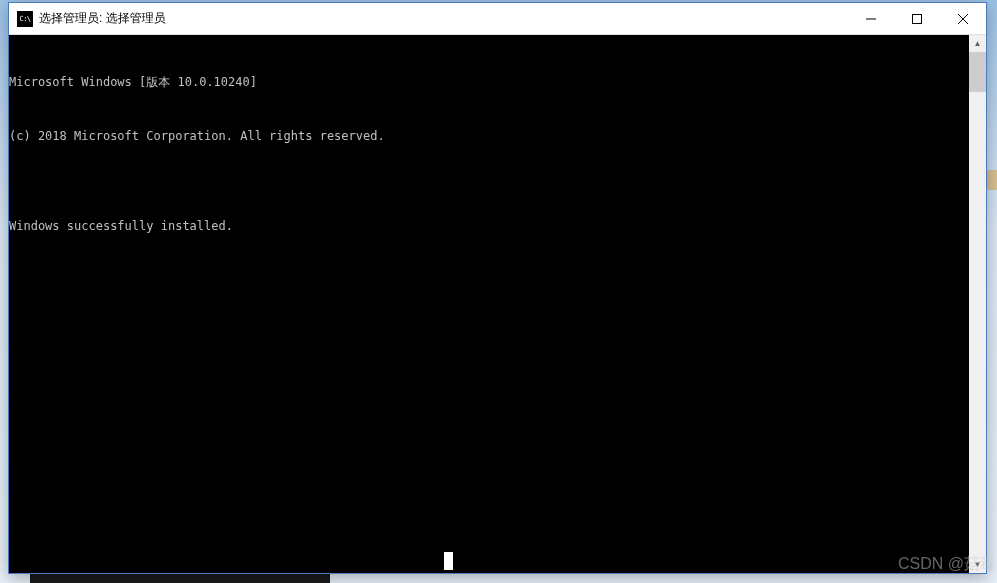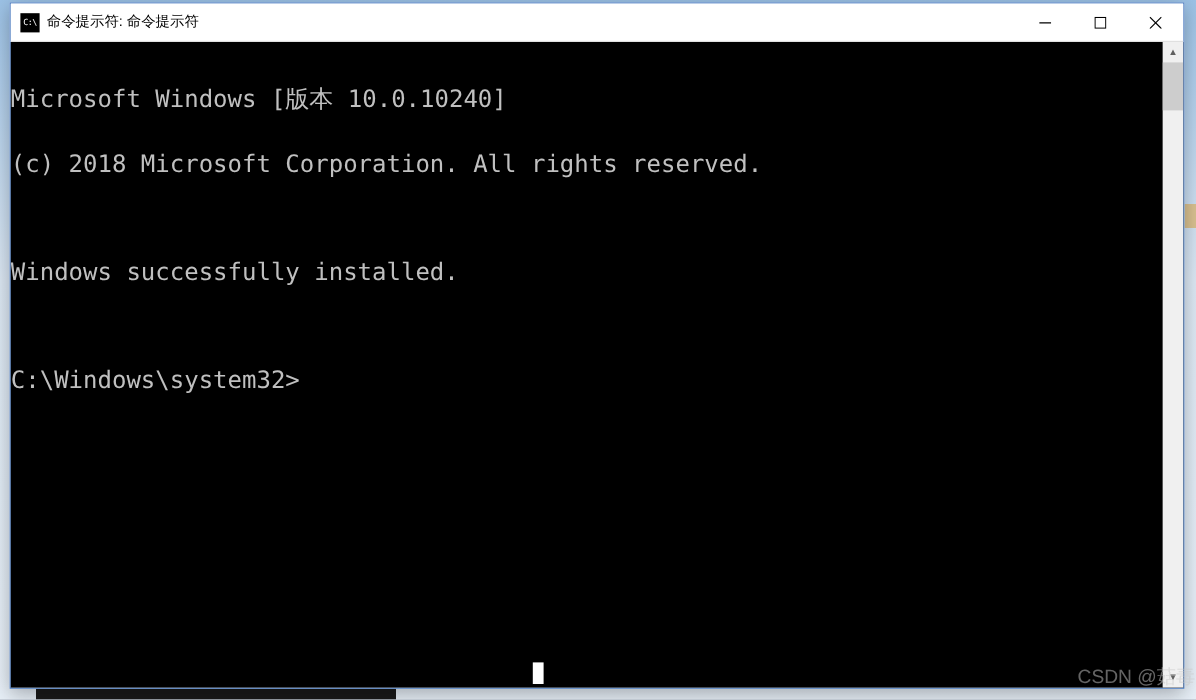--- a/index.html
+++ b/index.html
@@ -83,21 +83,21 @@
       flex: 1;
       background: #000000;
       position: relative;
       overflow: hidden;
       display: flex;
     }
     .console-content {
       flex: 1;
       padding: 2px 0 12px 0;
       font-family: "NSimSun", "SimSun", "Consolas", monospace;
-      font-size: 20px;
+      font-size: 12px;
       line-height: 18px;
       color: #c0c0c0;
       white-space: pre;
       overflow: hidden;
       position: relative;
     }
     .console-line {
       display: block;
     }
     .scrollbar-v {
@@ -172,21 +172,21 @@
 </head>
 <body>
 
 <div class="desktop-bg"></div>
 <div class="bg-taskbar"></div>
 <div class="bg-strip"></div>
 
 <div class="window">
   <div class="titlebar">
     <div class="titlebar-icon">C:\</div>
-    <div class="titlebar-title">命令提示符: 命令提示符</div>
+    <div class="titlebar-title">选择管理员: 选择管理员</div>
     <div class="titlebar-controls">
       <div class="titlebar-btn">
         <svg viewBox="0 0 10 10">
             <line x1="0" y1="5" x2="10" y2="5" stroke="#000" stroke-width="1"></line>
           </svg>
       </div>
       <div class="titlebar-btn">
         <svg viewBox="0 0 10 10">
             <rect x="0.5" y="0.5" width="9" height="9" fill="none" stroke="#000" stroke-width="1"></rect>
           </svg>
@@ -199,21 +199,20 @@
       </div>
     </div>
   </div>
   <div class="console-area">
     <div class="console-content">
       <span class="console-line">Microsoft Windows [版本 10.0.10240]</span>
       <span class="console-line">(c) 2018 Microsoft Corporation. All rights reserved.</span>
       <span class="console-line"></span>
       <span class="console-line">Windows successfully installed.</span>
       <span class="console-line"></span>
-      <span class="console-line">C:\Windows\system32&gt;</span>
       <span class="cursor-block"></span>
     </div>
     <div class="scrollbar-v">
       <div class="scrollbar-arrow">▲</div>
       <div class="scrollbar-track">
         <div class="scrollbar-thumb"></div>
       </div>
       <div class="scrollbar-arrow">▼</div>
     </div>
   </div>

